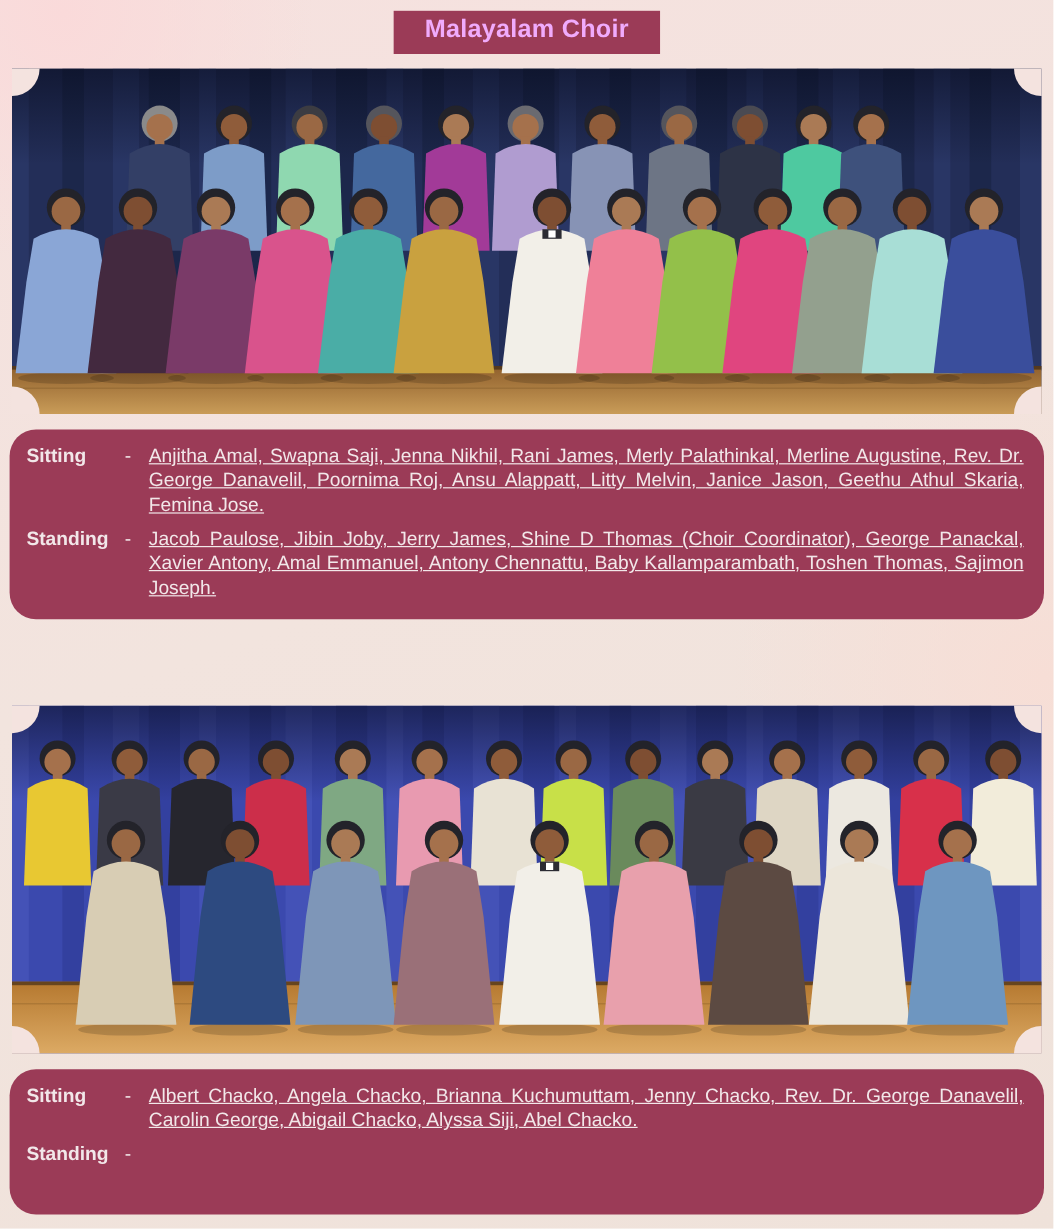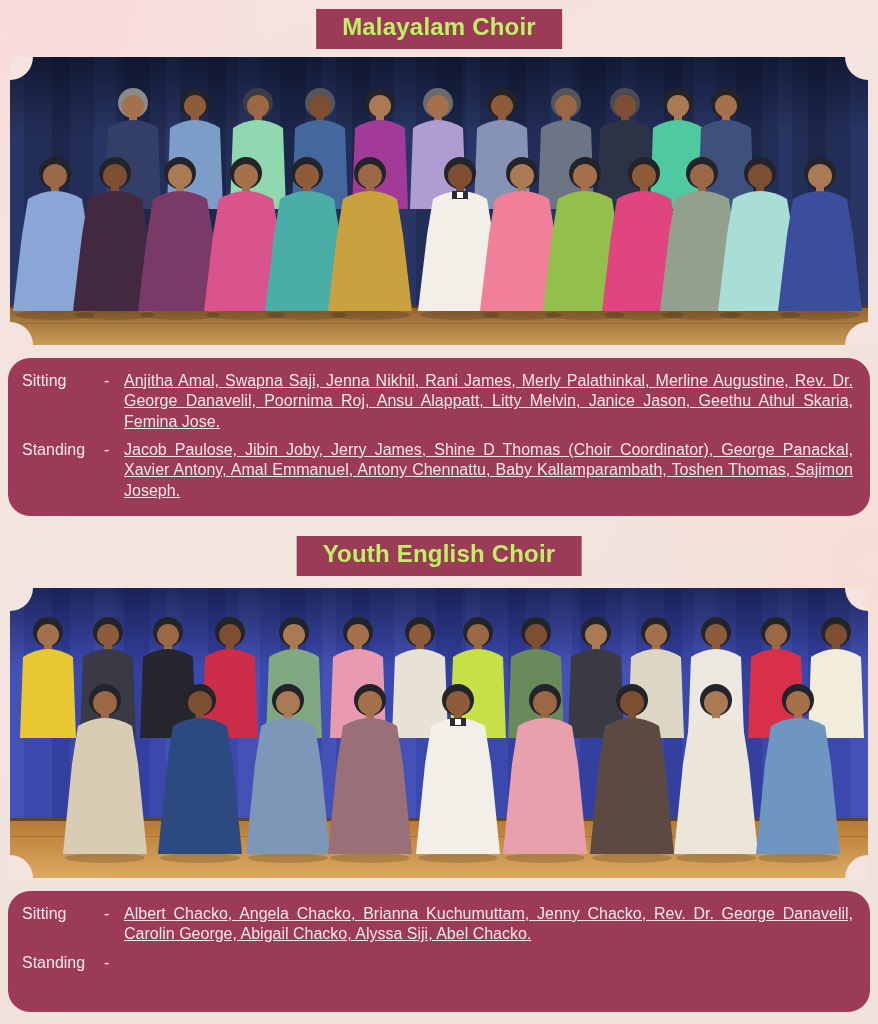--- a/index.html
+++ b/index.html
@@ -6,38 +6,38 @@
   body{width:878px;height:1024px;overflow:hidden;font-family:"Liberation Sans",sans-serif;}
   .sheet{
     position:relative;width:878px;height:1024px;overflow:hidden;
     background:
       radial-gradient(circle at 6% 1%, #fadada 0, rgba(250,218,218,0) 16%),
       radial-gradient(circle at 99% 55%, #f7ded6 0, rgba(247,222,214,0) 25%),
       linear-gradient(160deg,#f6e1df 0%,#f2e4de 45%,#efe2da 100%);
   }
   .banner{
     position:absolute;left:50%;transform:translateX(-50%);
-    color:#bef264;font-weight:700;font-size:24px;letter-spacing:.2px;
+    color:#f0abfc;font-weight:700;font-size:21px;letter-spacing:.2px;
     padding:4px 26px 8px;white-space:nowrap;
   }
   #banner-0{top:9px;}
   #banner-1{top:536px;}
   .photo{position:absolute;left:10px;width:858px;display:block;}
   #photo-0{top:57px;height:288px;}
   #photo-1{top:588px;height:290px;}
   .caption{
     position:absolute;left:8px;width:862px;box-sizing:border-box;
     border-radius:22px;color:#f2e7e9;
     padding:13px 17px 11px 14px;
   }
   #caption-0{top:358px;min-height:158px;}
   #caption-1{top:891px;min-height:121px;}
   .caption-row{display:grid;grid-template-columns:82px 20px 1fr;font-size:16px;line-height:1.27;}
   .caption-row + .caption-row{margin-top:8px;}
-  .caption-label{font-weight:400;}
+  .caption-label{font-weight:700;}
   .caption-dash{text-align:left;}
   .caption-names{text-align:justify;text-decoration:underline;}
 </style>
 </head>
 <body>
 
 <div class="sheet">
 
   <div class="banner" id="banner-0" style="background: rgb(155, 59, 87);">
     <span>Malayalam Choir</span>
@@ -205,23 +205,20 @@
       <span class="caption-dash">-</span>
       <span class="caption-names">Anjitha Amal, Swapna Saji, Jenna Nikhil, Rani James, Merly Palathinkal, Merline Augustine, Rev. Dr. George Danavelil, Poornima Roj, Ansu Alappatt, Litty Melvin, Janice Jason, Geethu Athul Skaria, Femina Jose.</span>
     </div>
     <div class="caption-row">
       <span class="caption-label">Standing</span>
       <span class="caption-dash">-</span>
       <span class="caption-names">Jacob Paulose, Jibin Joby, Jerry James, Shine D Thomas (Choir Coordinator), George Panackal, Xavier Antony, Amal Emmanuel, Antony Chennattu, Baby Kallamparambath, Toshen Thomas, Sajimon Joseph.</span>
     </div>
   </div>
 
-  <div class="banner" id="banner-1" style="background: rgb(155, 59, 87);">
-    <span>Youth English Choir</span>
-  </div>
 
   <svg class="photo" id="photo-1" viewBox="0 0 858 290" preserveAspectRatio="none">
       <defs>
         <linearGradient id="sh1" x1="0" y1="0" x2="0" y2="1">
           <stop offset="0%" stop-color="rgba(5,8,24,0.55)"></stop>
           <stop offset="100%" stop-color="rgba(5,8,24,0)"></stop>
         </linearGradient>
         <linearGradient id="fl1" x1="0" y1="0" x2="0" y2="1">
           <stop offset="0%" stop-color="#b5782f"></stop>
           <stop offset="100%" stop-color="#dcaa64"></stop>

